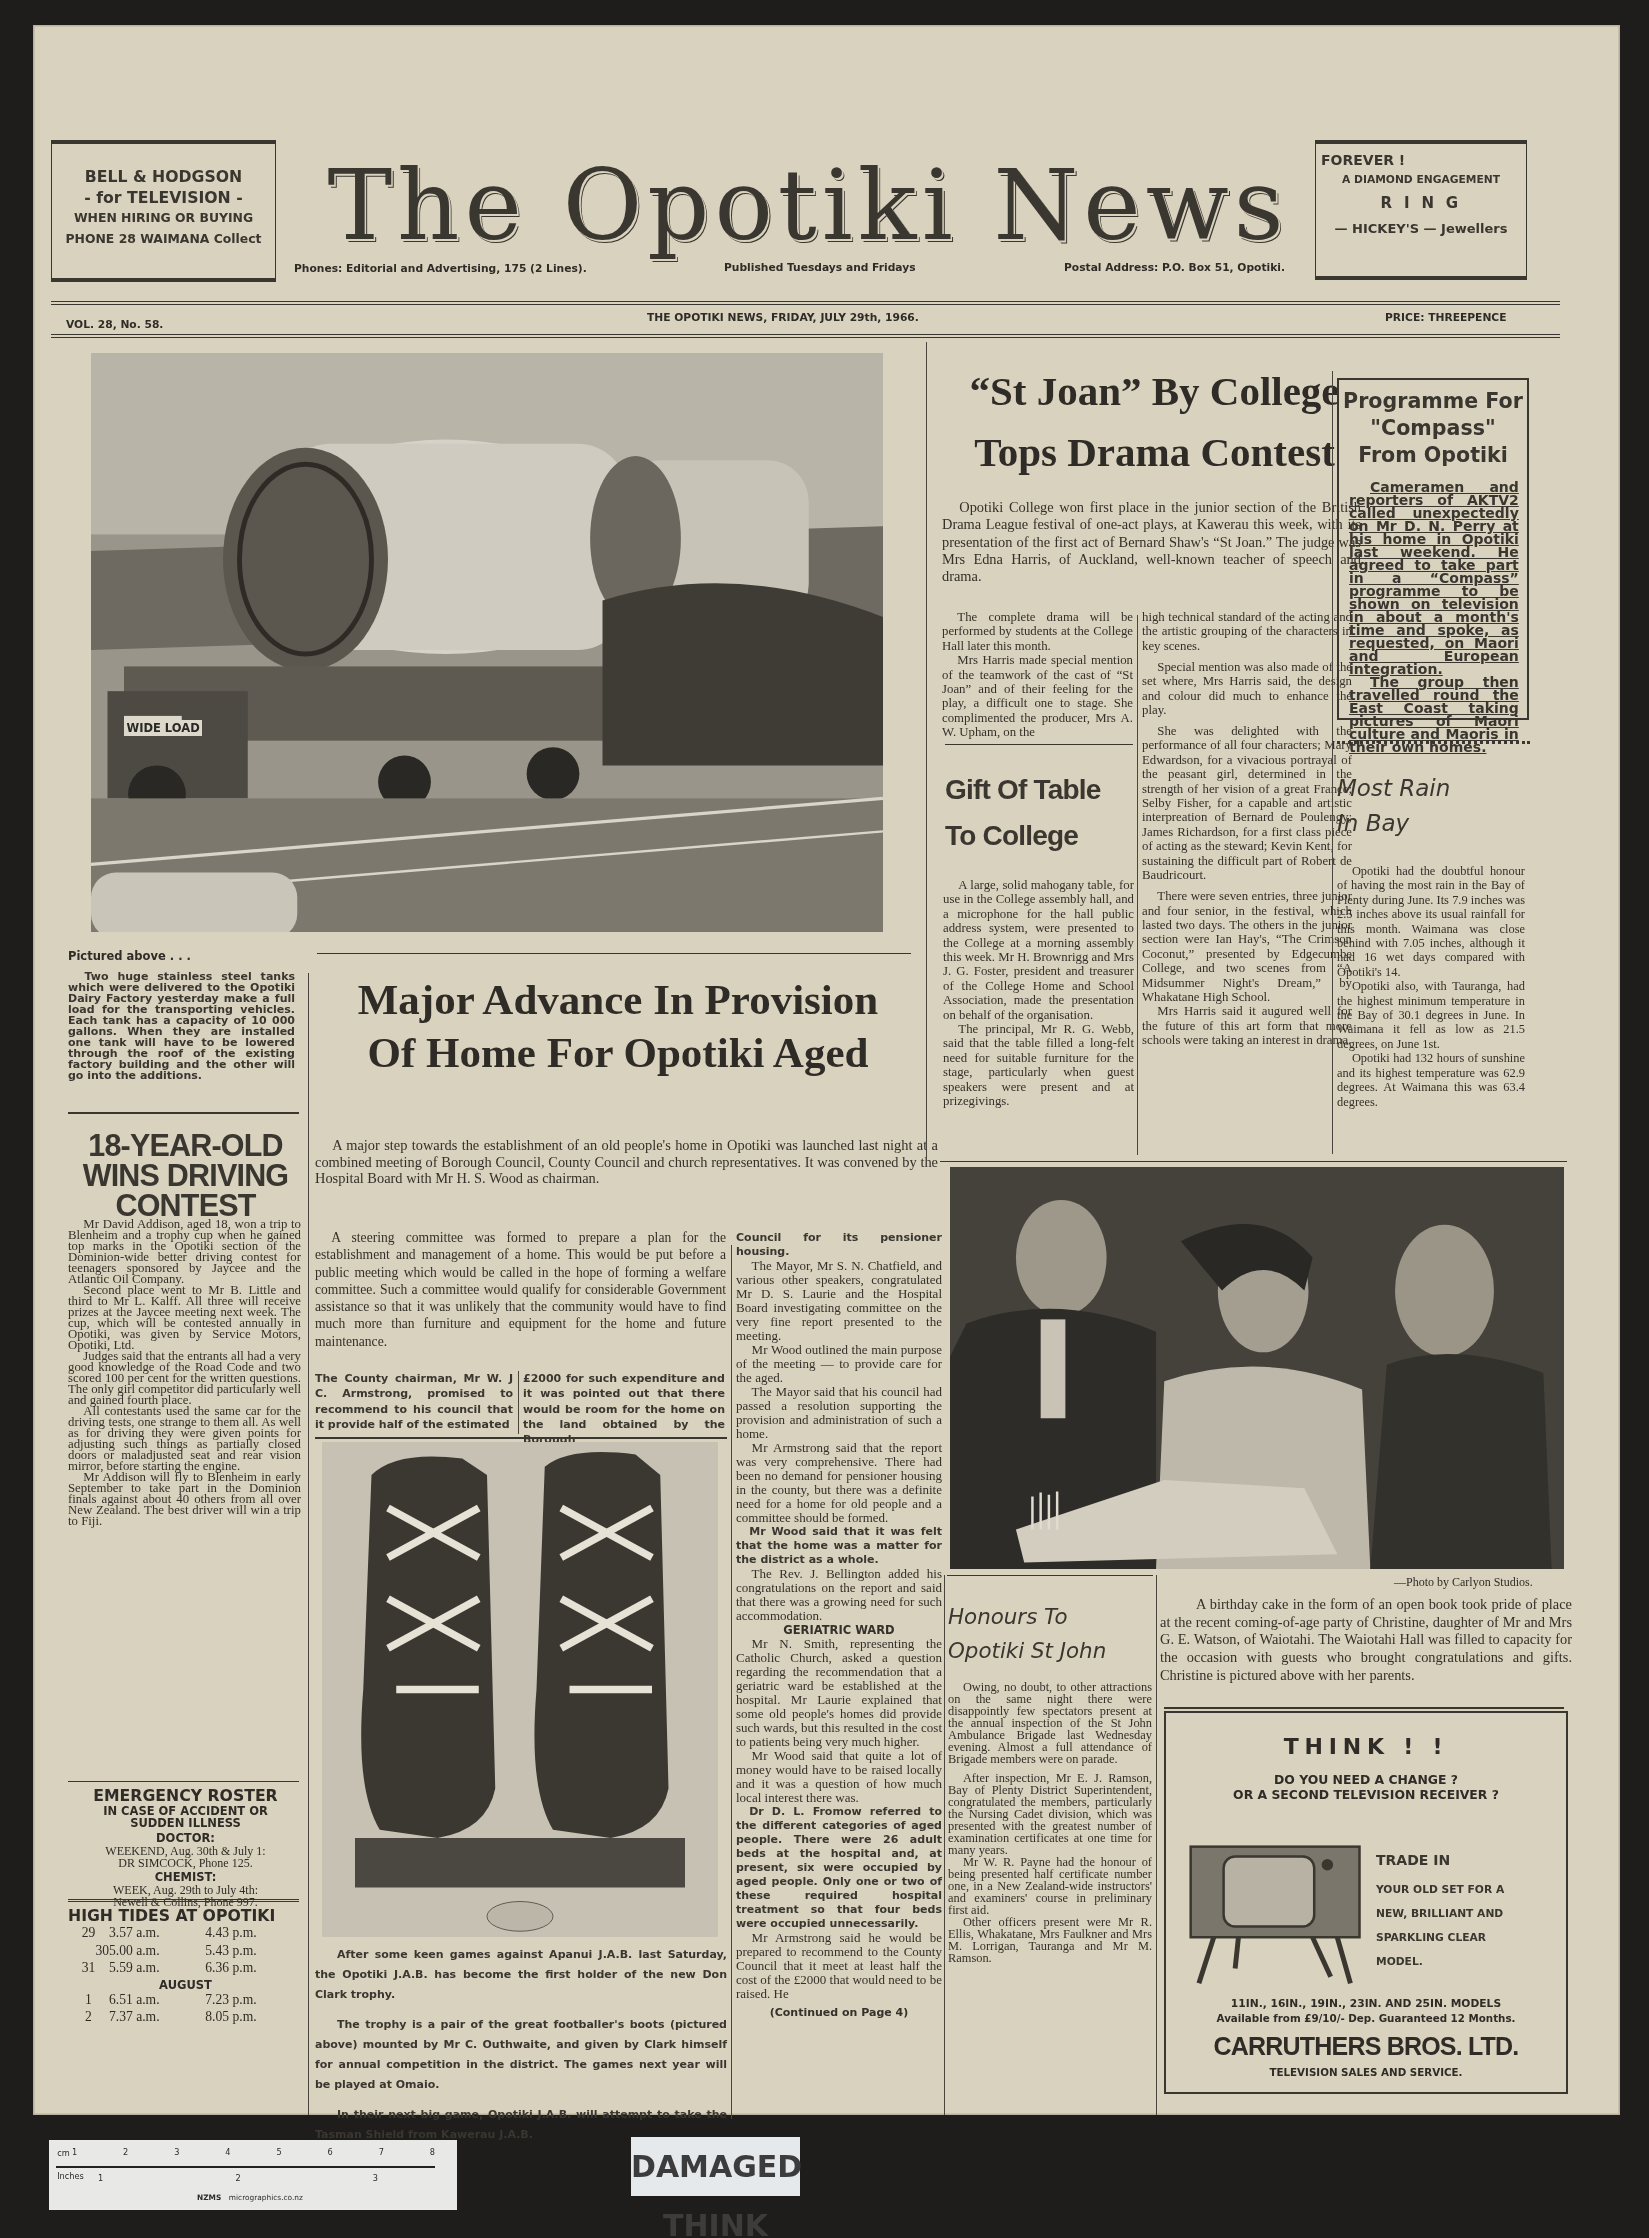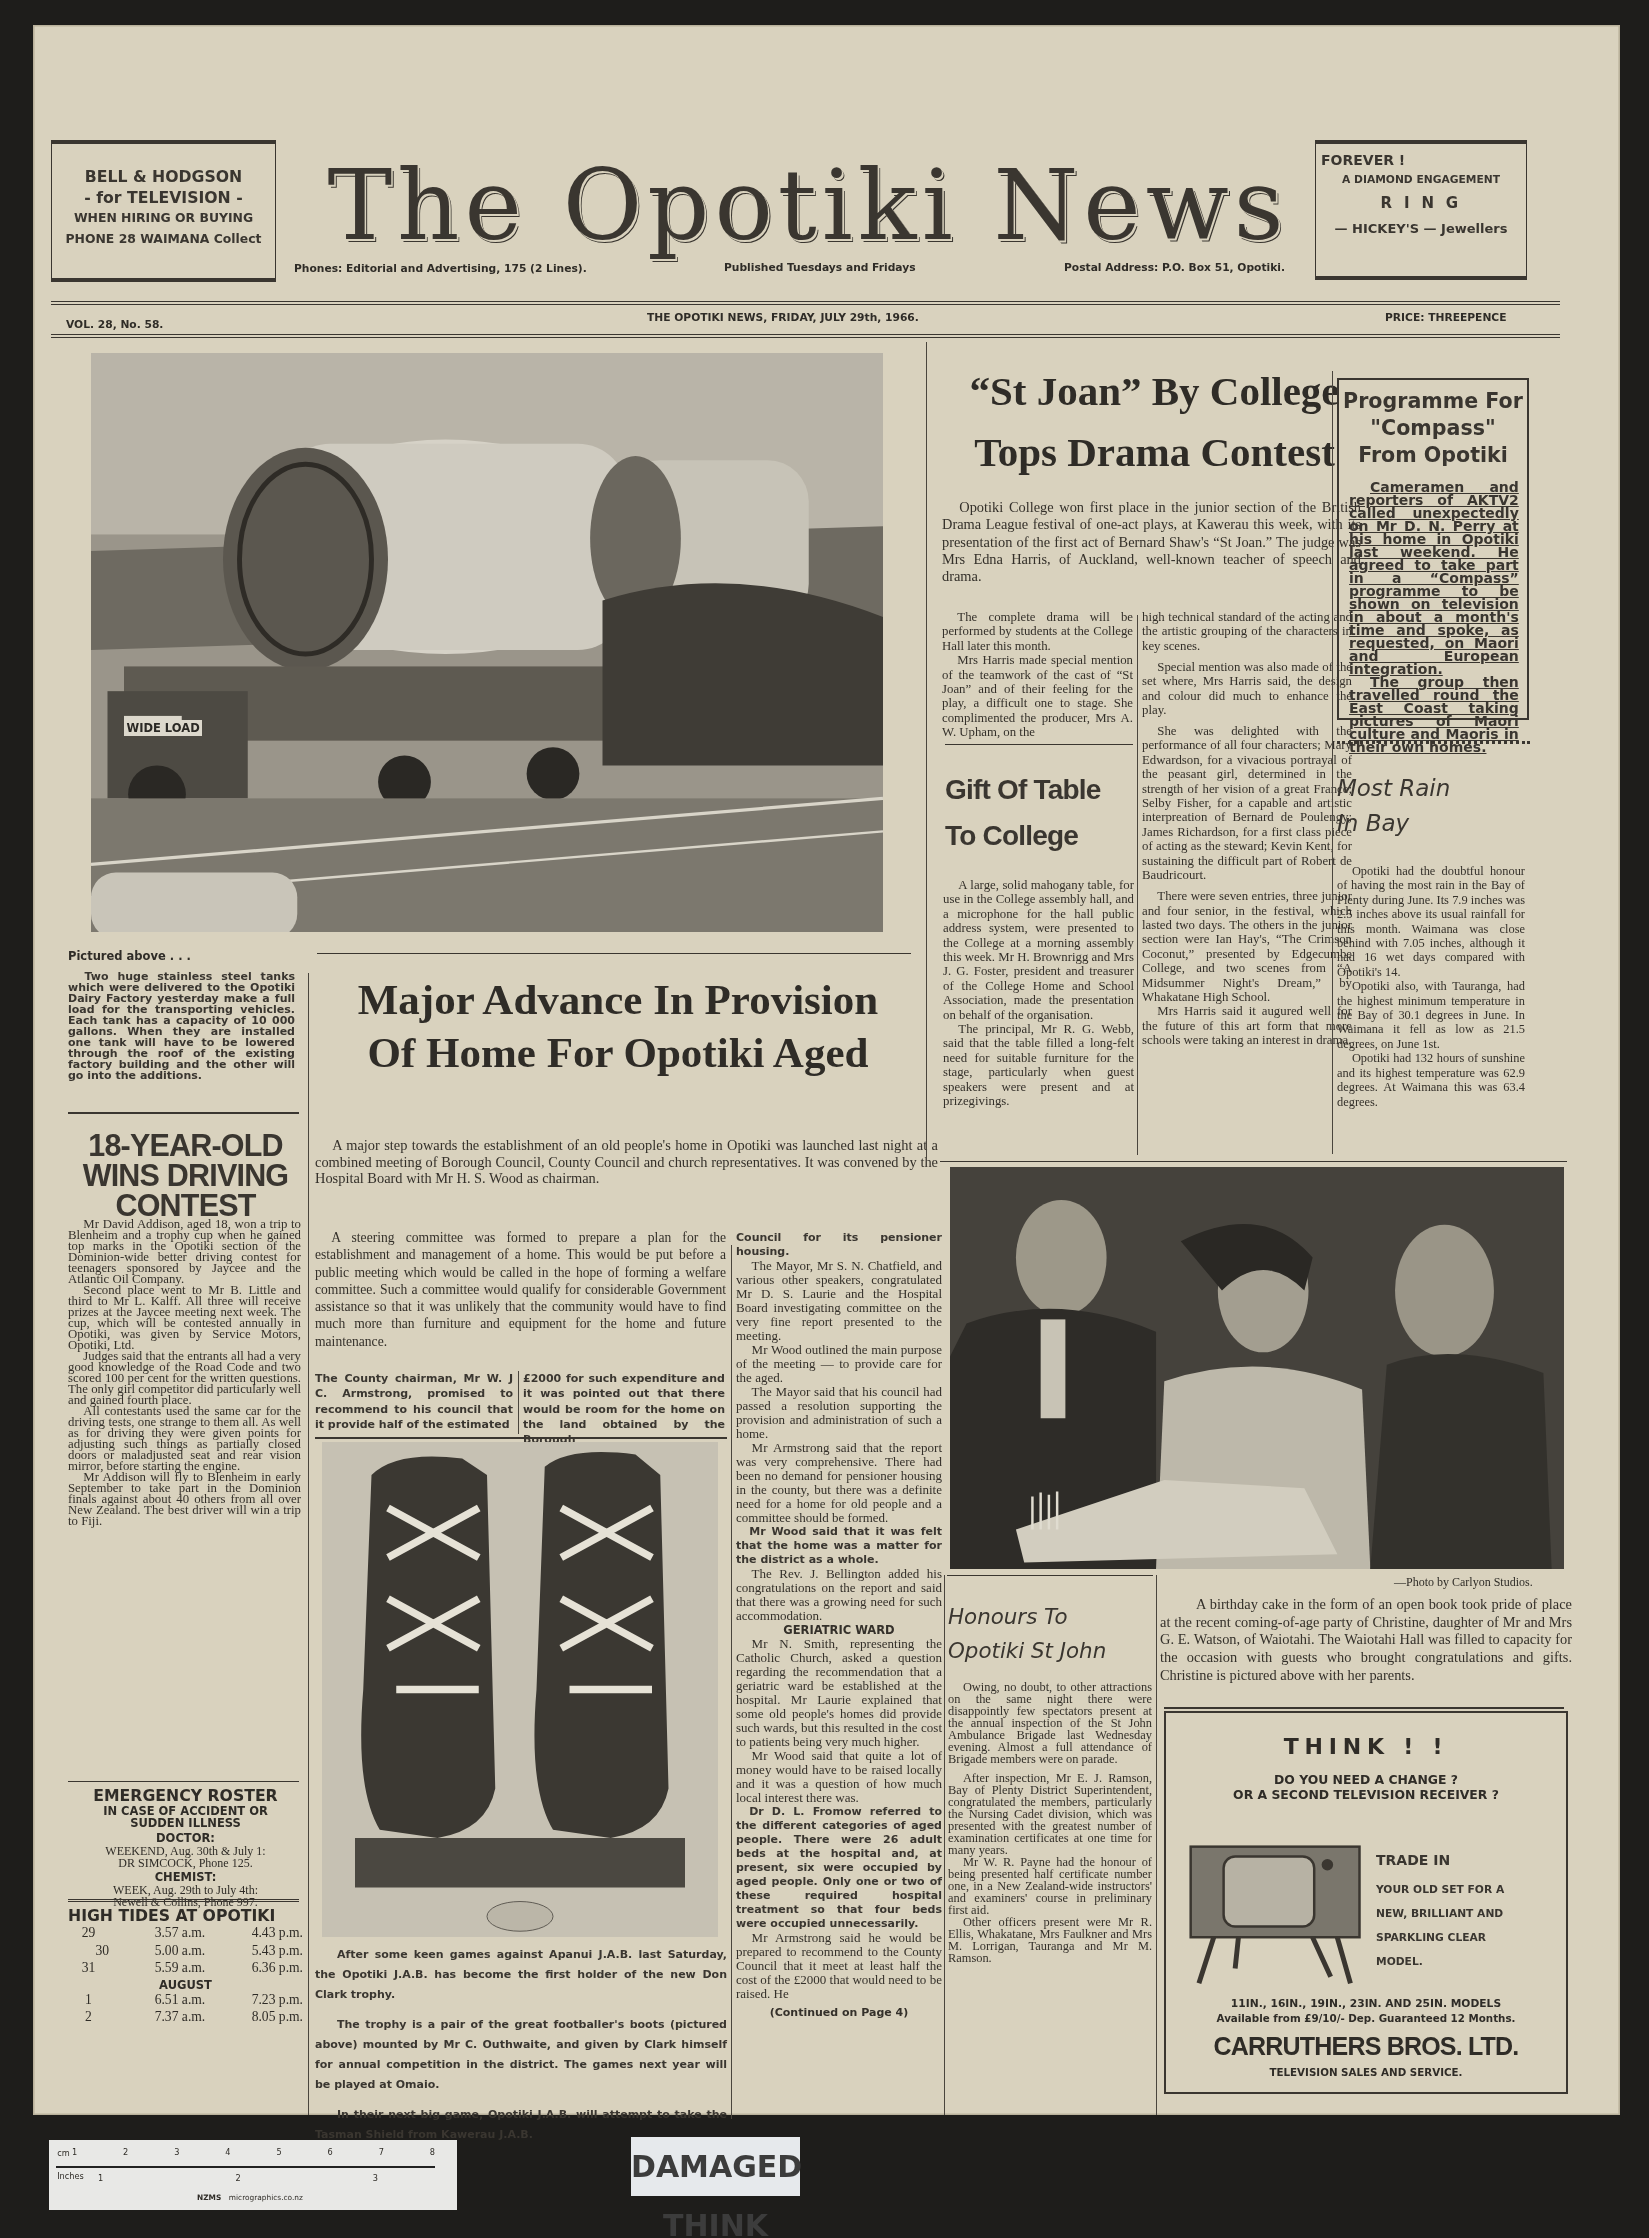--- a/index.html
+++ b/index.html
@@ -17,21 +17,21 @@
   p{margin:0;}
   .body{font-size:13.6px;line-height:15.3px;text-align:justify;color:#34302a;}
   .body p{text-indent:1.2em;}
   .bold-sans{font-family:"DejaVu Sans",sans-serif;font-weight:bold;font-size:12px;line-height:15.3px;text-align:justify;color:#3a3630;}
   .masthead-title{font-family:"DejaVu Serif",serif;font-weight:normal;font-size:97px;letter-spacing:5px;color:#3a3630;text-shadow:1.6px 1.6px 0 #d9d2be,2.5px 2.5px 0 #3a3630;}
   .photo{position:absolute;background:#5a5650;overflow:hidden;}
   .photo svg{width:100%;height:100%;display:block;}
   .headline-serif{font-family:"Liberation Serif",serif;font-weight:bold;color:#2f2c27;line-height:1.05;}
   .italic-sans{font-family:"DejaVu Sans",sans-serif;font-style:italic;font-weight:bold;color:#3a3630;}
   table.tides{border-collapse:collapse;font-size:13.6px;width:100%;}
-  table.tides td{padding:0 0 1.6px 0;text-align:right;}
+  table.tides td{padding:0 0 1.6px 0;}
 </style>
 </head>
 <body>
 
 <div class="page">
 
   <div class="box" style="left:18px;top:115px;width:223px;height:134px;border-left-width:1.6px;border-right-width:1.6px;border-top-width:4.1px;border-bottom-width:4.1px;">
     <div class="sans c" style="margin-top:23px;font-weight:bold;font-size:15.7px;line-height:20.6px;color:#3a3630;">
       <div>BELL &amp; HODGSON</div>
       <div>- for TELEVISION -</div>

